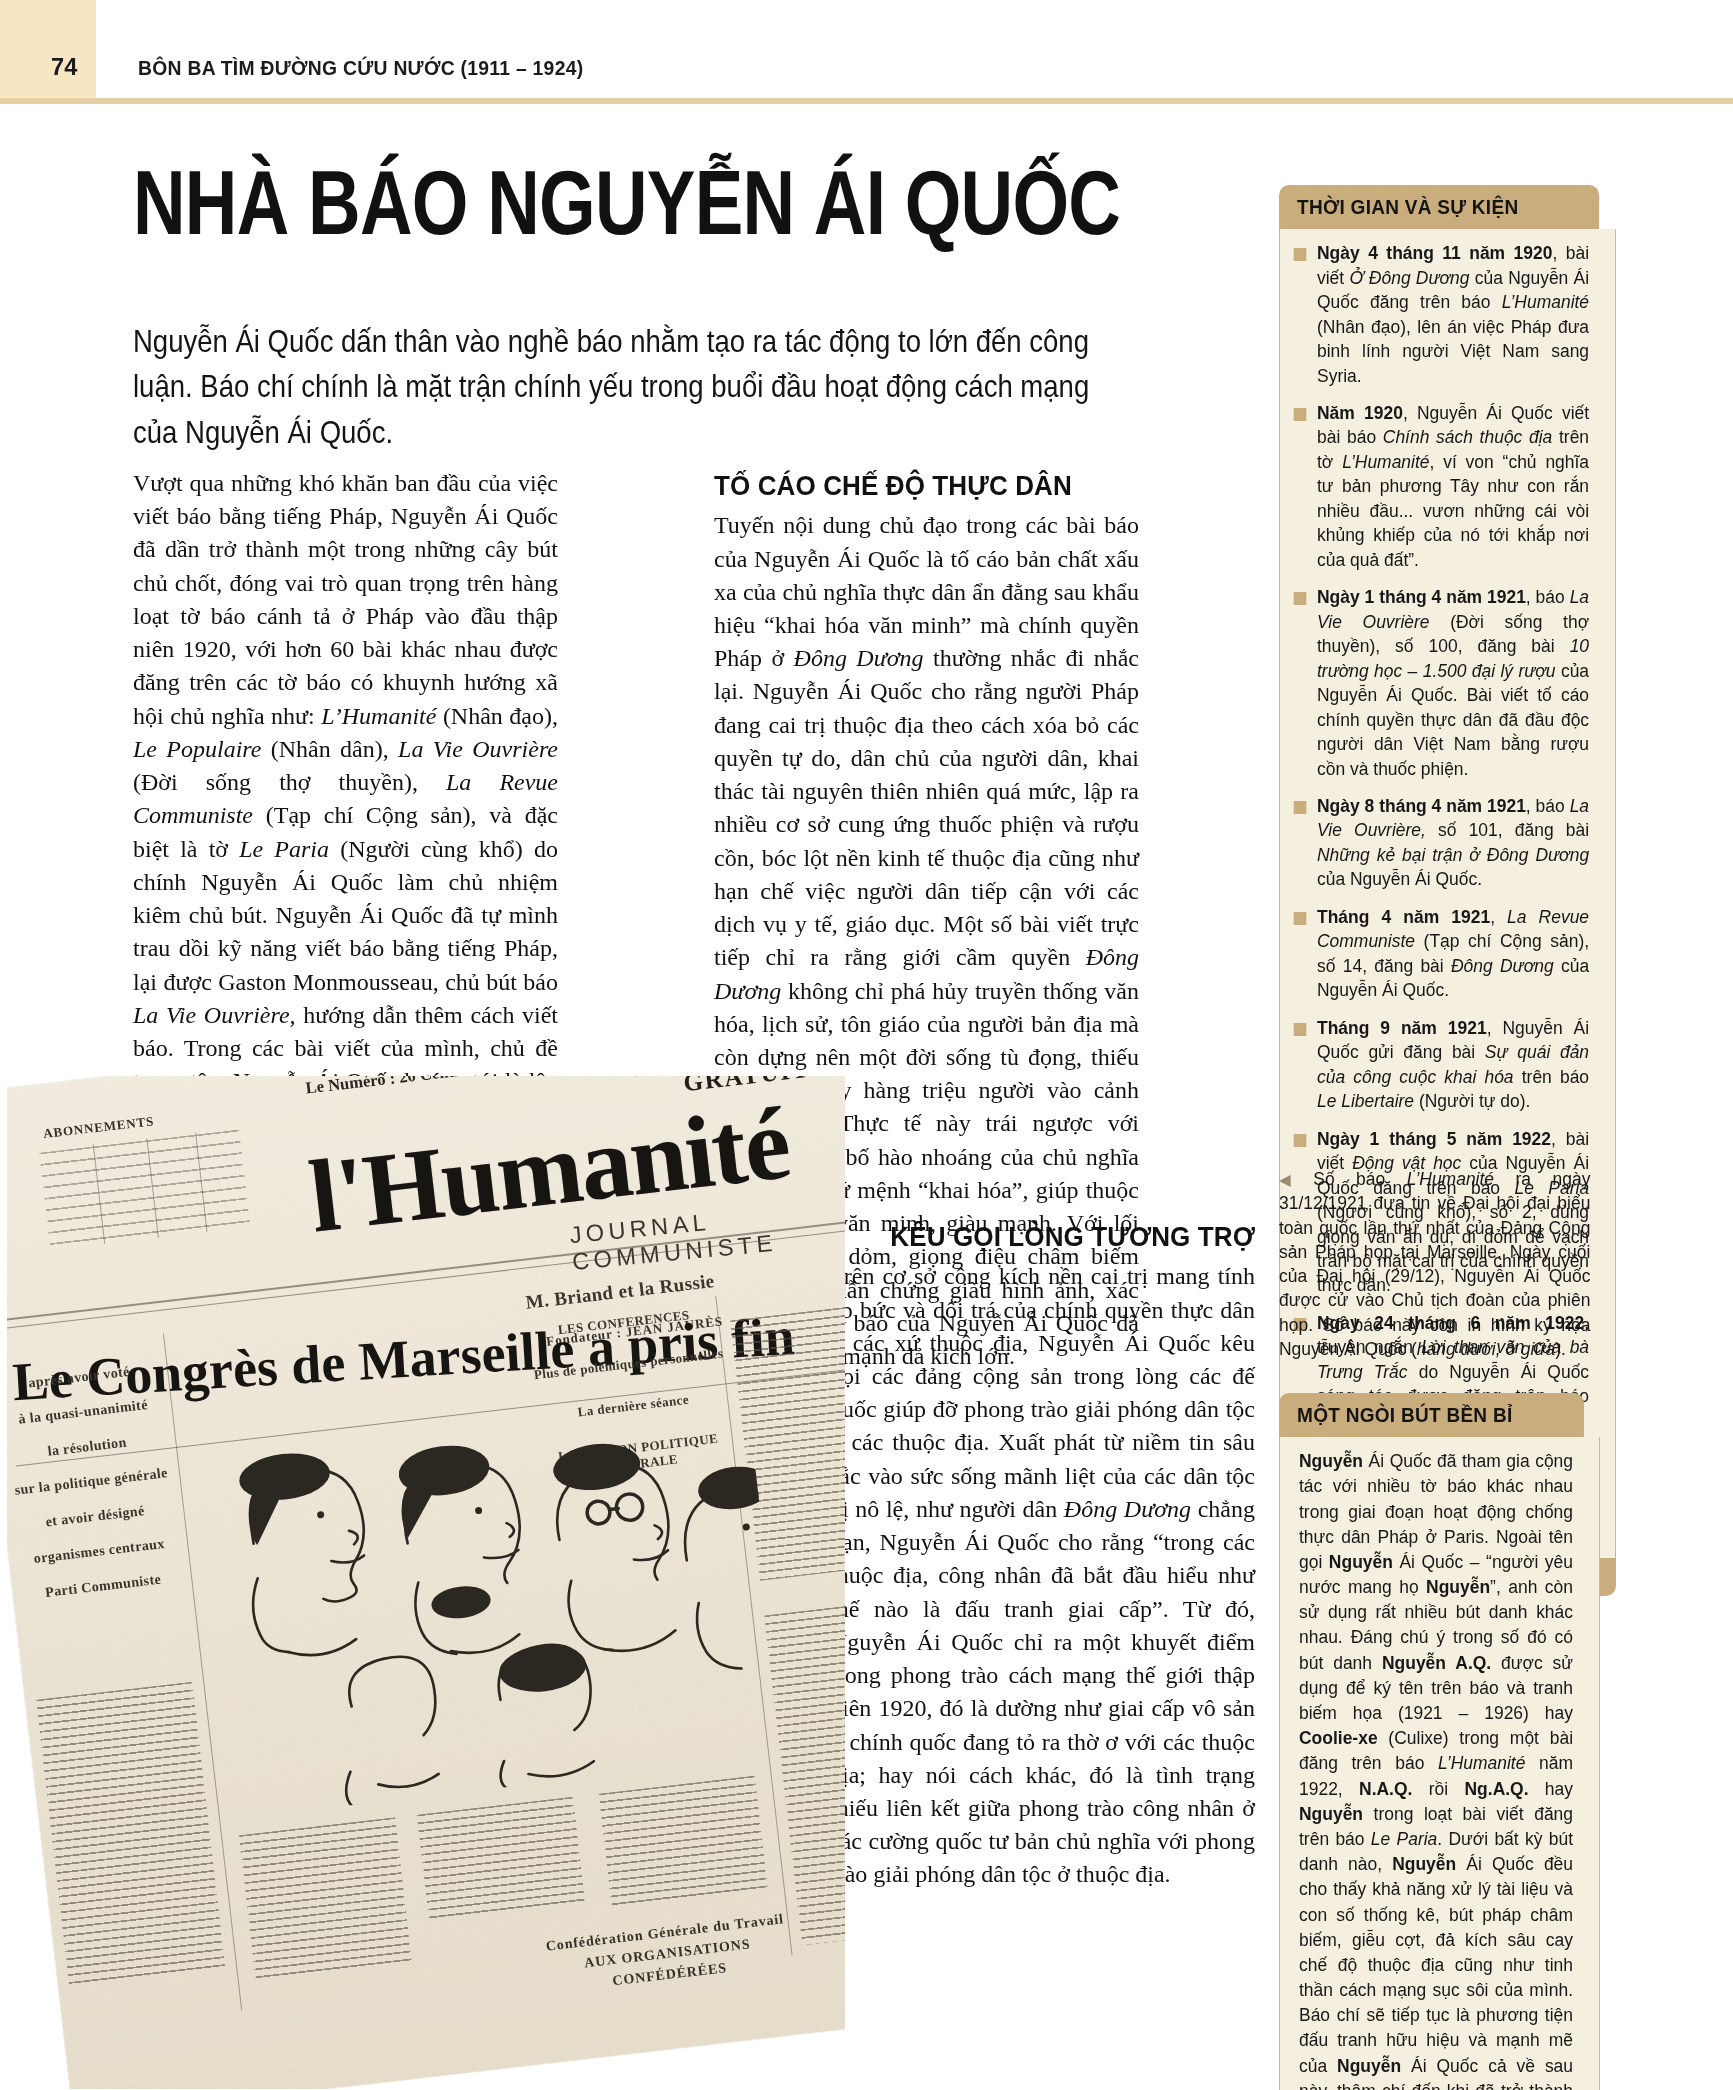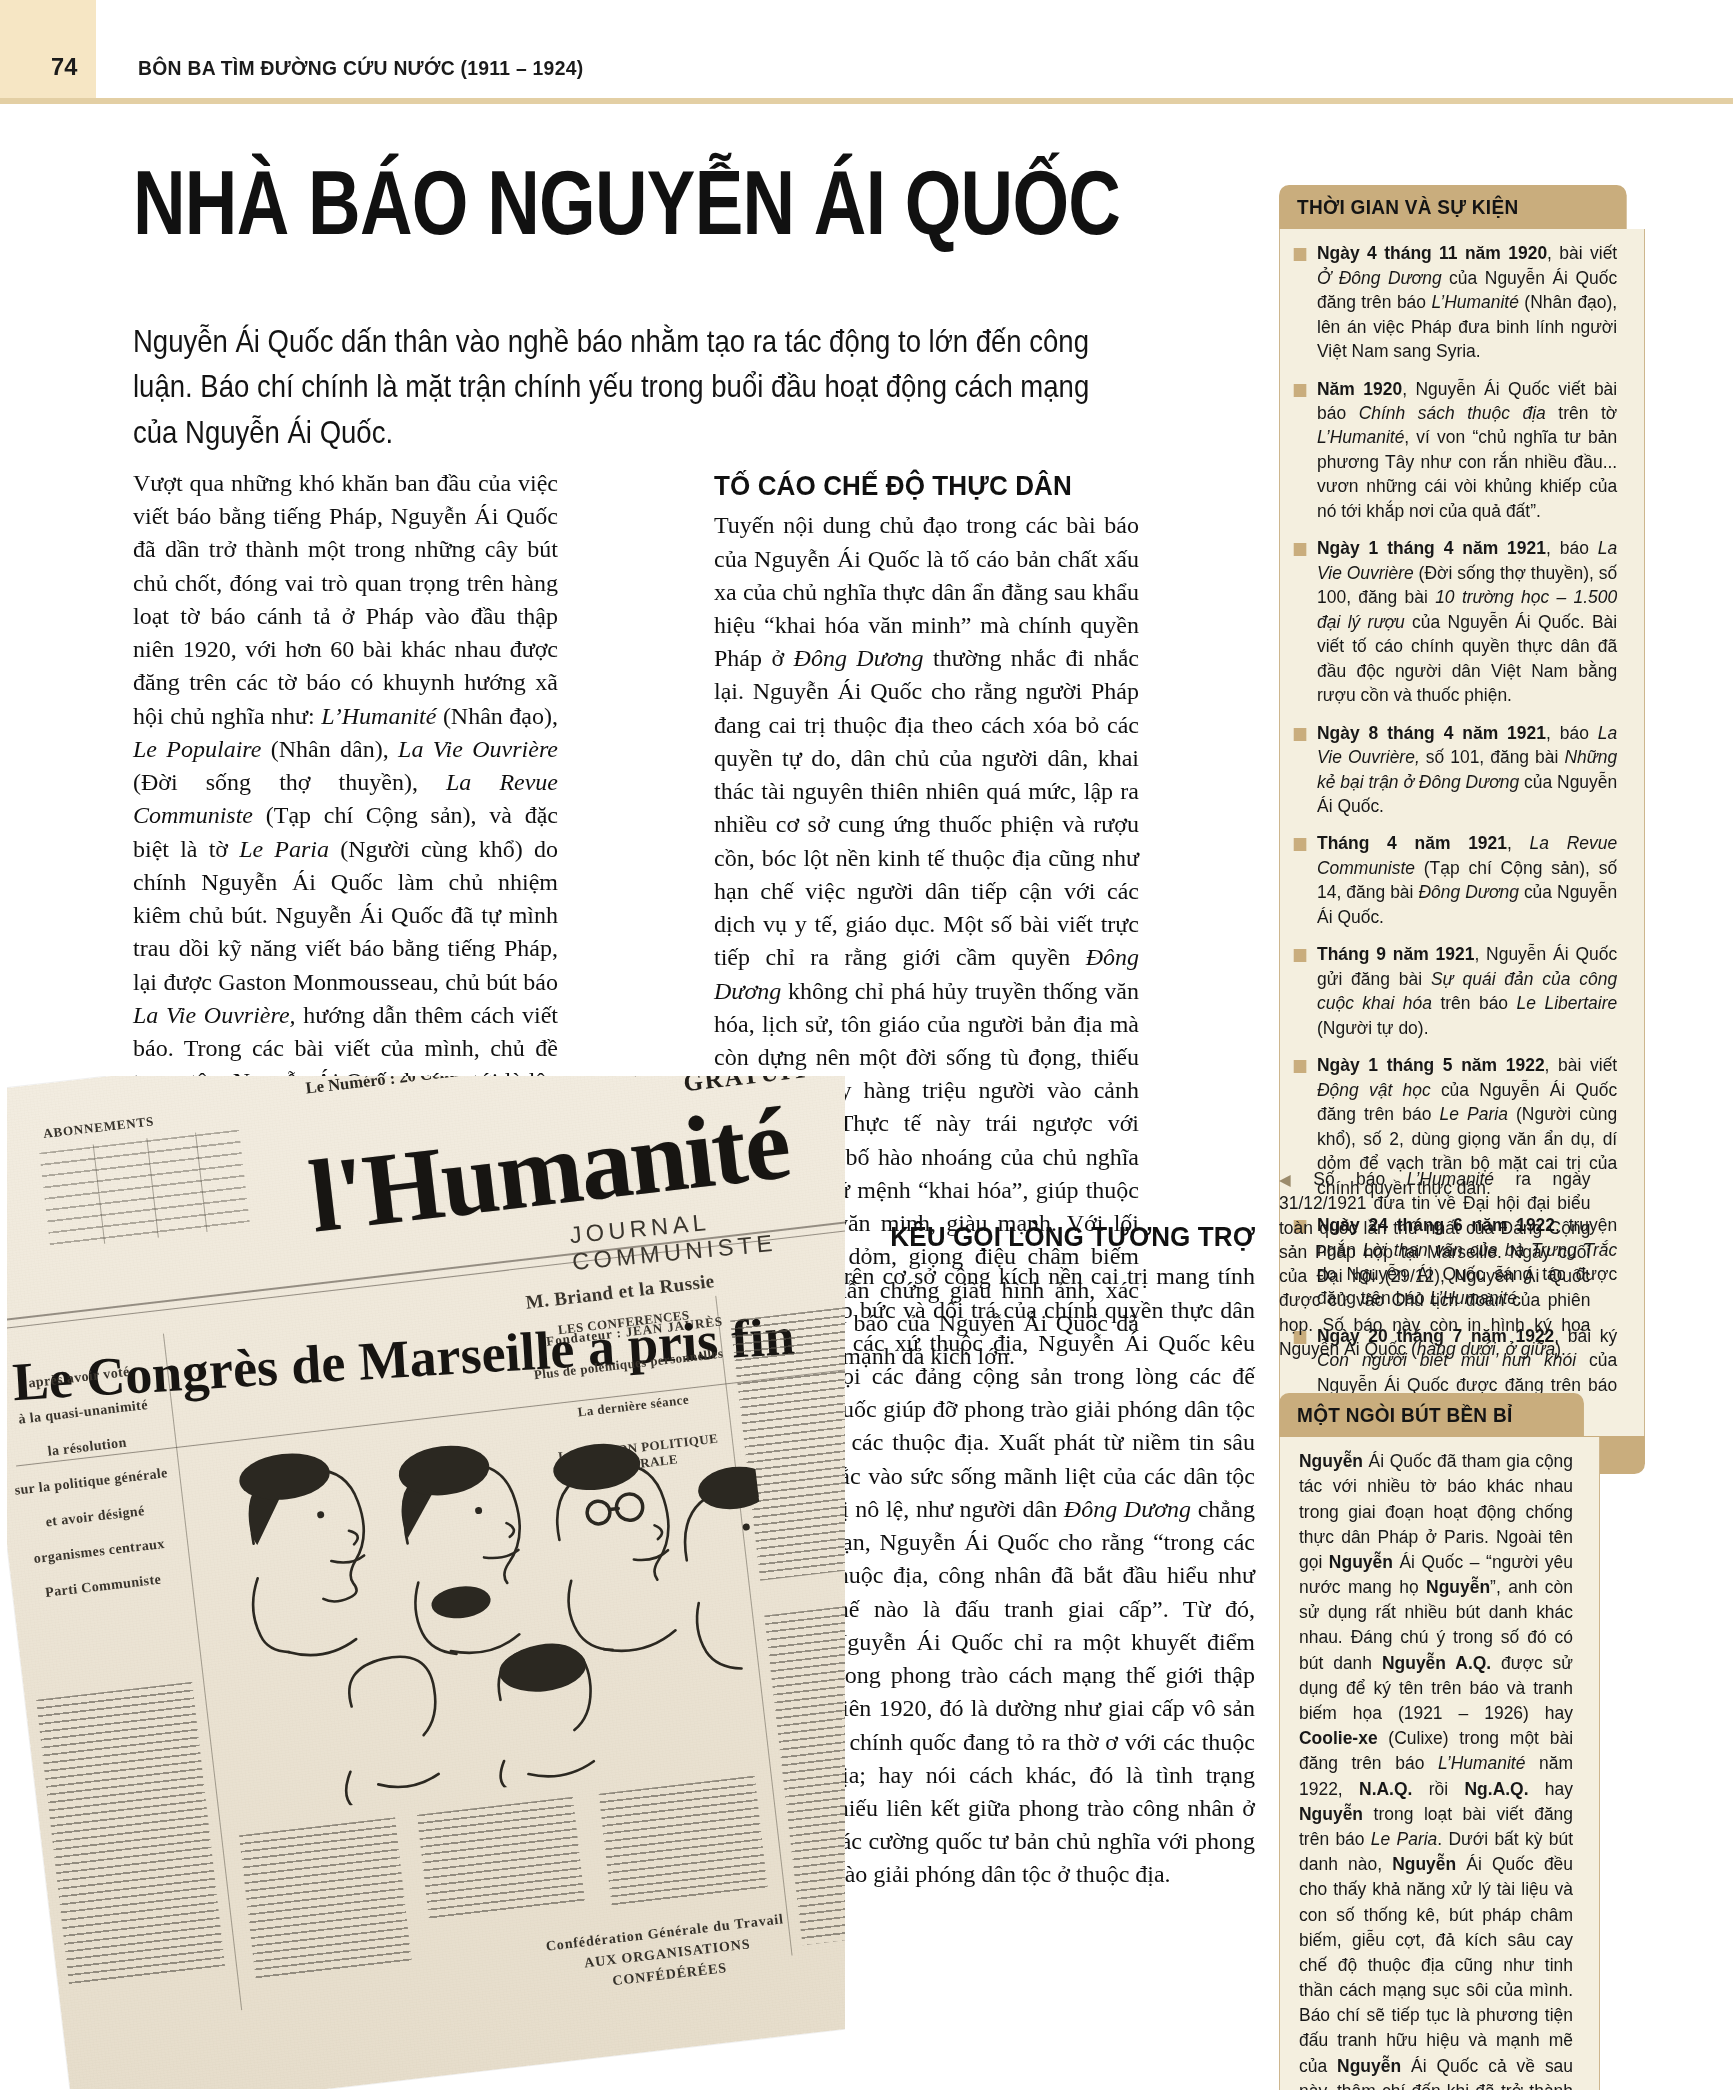--- a/index.html
+++ b/index.html
@@ -78,21 +78,21 @@
   .np-rule{position:absolute;background:#4a443a;height:1.7px;opacity:.55;}
   .np-vrule{position:absolute;background:#4a443a;width:0.9px;opacity:.45;}
   .np-lines{position:absolute;opacity:.6;
     background-image:repeating-linear-gradient(180deg,#59544a 0 1.7px,transparent 1.7px 7.9px);}
   .np-lines.sparse{background-image:repeating-linear-gradient(180deg,#5d584d 0 1.7px,transparent 1.7px 11.4px);opacity:.45;}
   .np-lbl{position:absolute;font-family:"Liberation Serif",serif;font-weight:bold;
     font-size:14px;color:#3a352d;letter-spacing:0.4px;}
   .face{position:absolute;}
 
   
-  #rail{position:absolute;left:1279px;top:185px;width:366px;}
+  #rail{position:absolute;left:1279px;top:185px;width:337px;}
   .box{position:relative;margin-bottom:0;}
   .box .hdr{background:#c9ad7d;border-radius:10.5px 10.5px 0 0;padding:11.4px 17.5px 9.6px 19px;
     font-family:"Liberation Sans",sans-serif;font-weight:bold;font-size:20px;color:#141414;
     letter-spacing:0.3px;transform:scaleX(.95);transform-origin:left center;}
   .box .body{background:#f4efdf;border-left:1.7px solid #cdb68e;border-right:1.7px solid #cdb68e;
     padding:12.2px 17.5px 10.5px 37px;}
   .box .ftr{background:#c9ad7d;border-radius:0 0 10.5px 10.5px;height:38px;}
   .box ul{list-style:none;margin:0;padding:0;}
   .box li{position:relative;font-family:"Liberation Sans",sans-serif;font-size:18px;
     line-height:1.36;color:#171717;text-align:justify;margin-bottom:13px;

